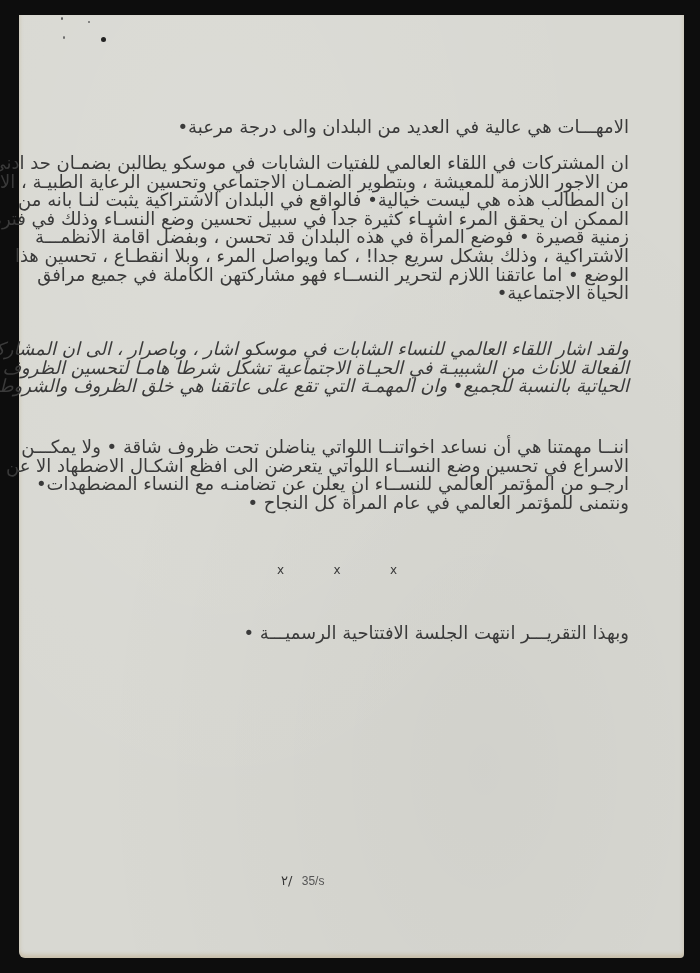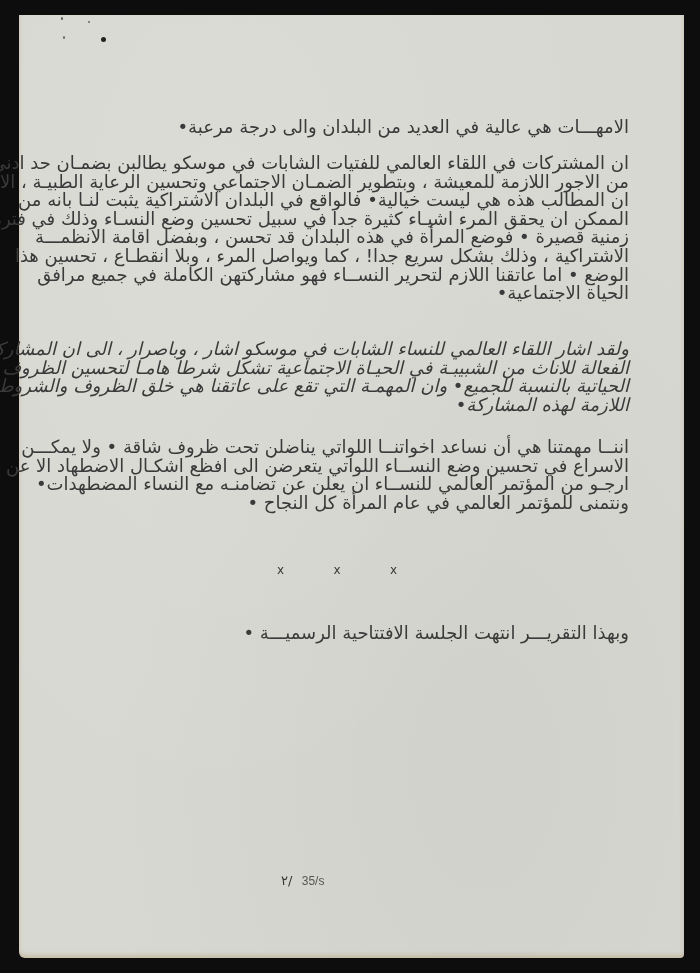--- a/index.html
+++ b/index.html
@@ -99,21 +99,20 @@
     <span class="line full">زمنية قصيرة • فوضع المرأة في هذه البلدان قد تحسن ، وبفضل اقامة الانظمـــة</span>
     <span class="line full">الاشتراكية ، وذلك بشكل سريع جدا!  ، كما ويواصل المرء ، وبلا انقطـاع ، تحسين هذا</span>
     <span class="line full">الوضع • اما عاتقنا اللازم لتحرير النســاء فهو مشاركتهن الكاملة في جميع مرافق</span>
     <span class="line">الحياة الاجتماعية•</span>
   </div>
 
   <div class="text-block" style="left:84px; top:325px; width:526px;font-style:italic;">
     <span class="line full">ولقد اشار اللقاء العالمي للنساء الشابات في موسكو اشار ، وباصرار ، الى  ان المشاركة</span>
     <span class="line full">الفعالة للاناث من الشبيبـة في الحيـاة الاجتماعية تشكل شرطا هامـا لتحسين الظروف</span>
     <span class="line full">الحياتية بالنسبة للجميع• وان المهمـة التي تقع على عاتقنا هي خلق  الظروف والشروط</span>
-    <span class="line">اللازمة لهذه المشاركة•</span>
   </div>
 
   <div class="text-block" style="left:84px; top:423px; width:526px;">
     <span class="line full">اننــا مهمتنا هي أن نساعد اخواتنــا اللواتي يناضلن تحت ظروف شاقة • ولا يمكـــن</span>
     <span class="line full">الاسراع في تحسين وضع النســاء اللواتي يتعرضن الى افظع اشكـال الاضطهاد  الا عن</span>
     <span class="line">ارجـو من المؤتمر العالمي للنســاء ان يعلن عن تضامنـه مع النساء المضطهدات•</span>
     <span class="line">ونتمنى للمؤتمر العالمي في عام المرأة كل النجاح •</span>
   </div>
 
   <div class="separator" style="left:258px; top:548px; width:120px;">

